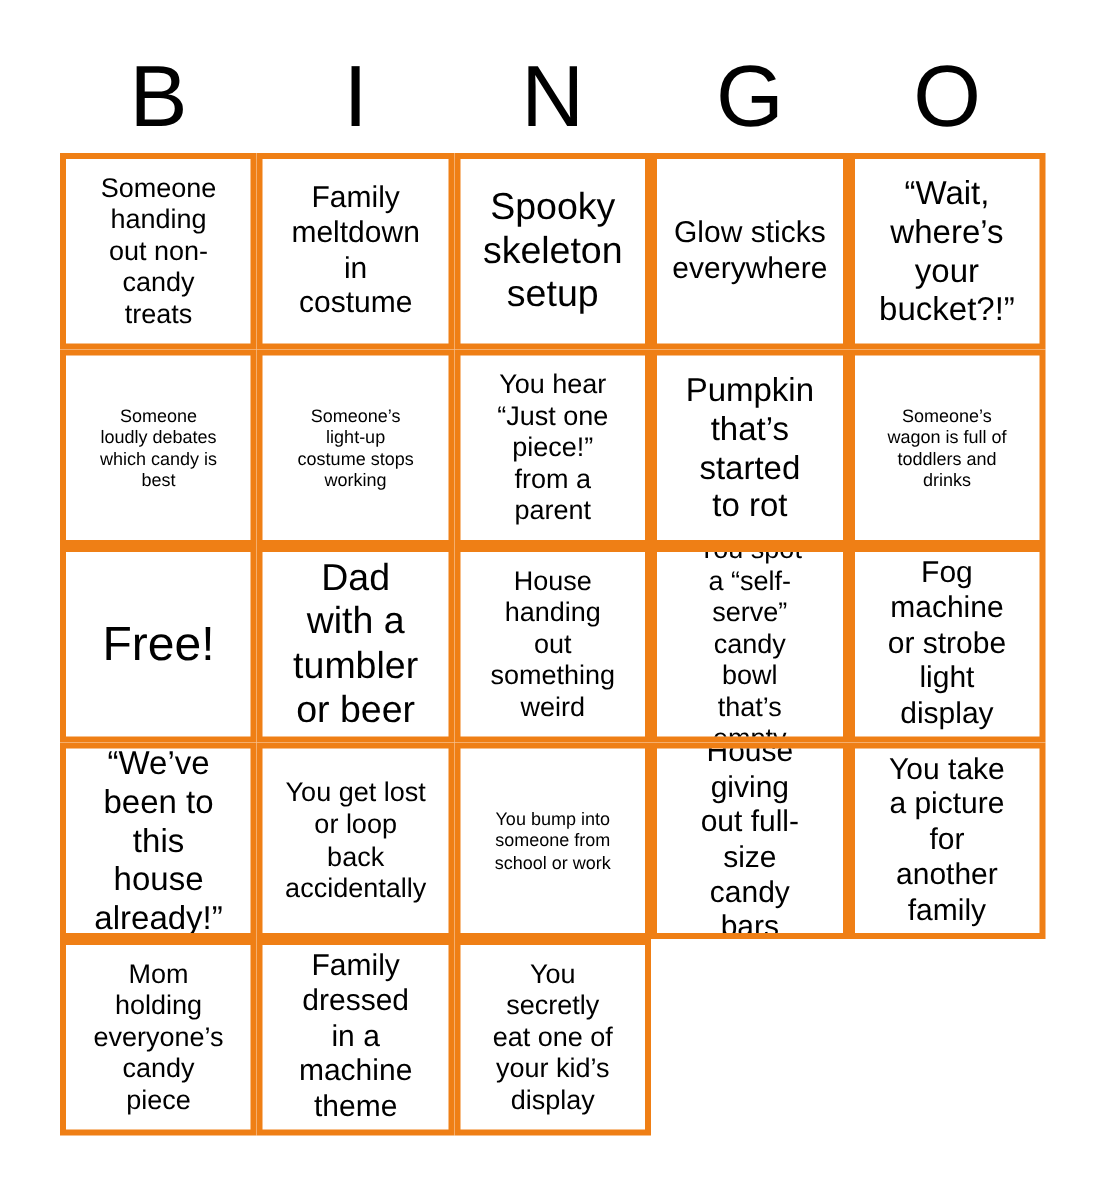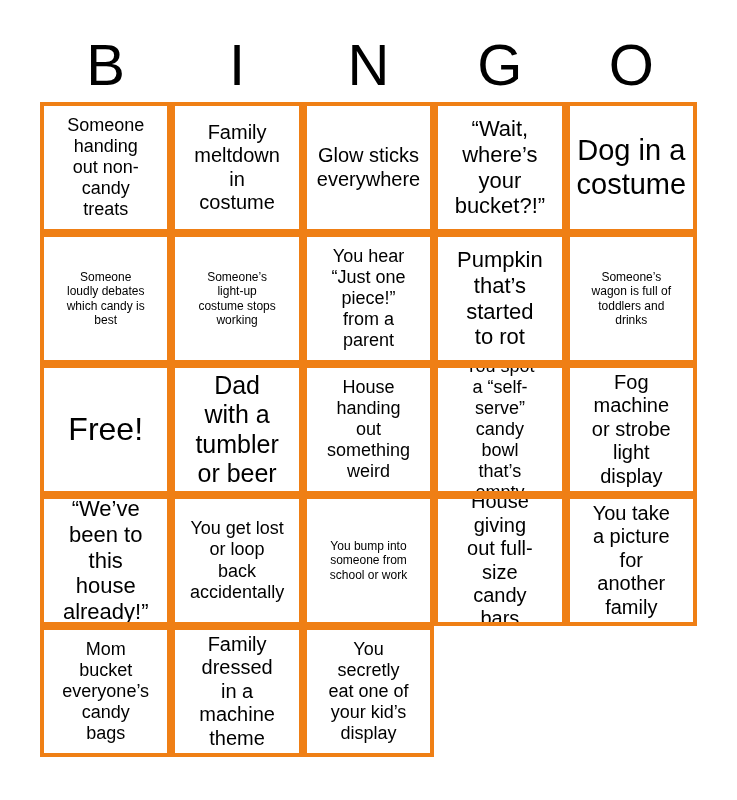--- a/index.html
+++ b/index.html
@@ -58,38 +58,38 @@
   <div class="letter">B</div>
   <div class="letter">I</div>
   <div class="letter">N</div>
   <div class="letter">G</div>
   <div class="letter">O</div>
 </div>
 
 <div class="grid">
   <div class="cell" data-size="s">Someone handing out non-candy treats</div>
   <div class="cell" data-size="m">Family meltdown in costume</div>
+  <div class="cell" data-size="xl">Spooky skeleton setup</div>
   <div class="cell" data-size="m">Glow sticks everywhere</div>
   <div class="cell" data-size="l">“Wait, where’s your bucket?!”</div>
 
-  <div class="cell" data-size="xxl">Dog in a costume</div>
   <div class="cell" data-size="xs">Someone loudly debates which candy is best</div>
   <div class="cell" data-size="xs">Someone’s light-up costume stops working</div>
   <div class="cell" data-size="s">You hear “Just one piece!” from a parent</div>
   <div class="cell" data-size="l">Pumpkin that’s started to rot</div>
 
   <div class="cell" data-size="xs">Someone’s wagon is full of toddlers and drinks</div>
   <div class="cell" data-size="free">Free!</div>
   <div class="cell" data-size="xl">Dad with a tumbler or beer</div>
   <div class="cell" data-size="s">House handing out something weird</div>
 
   <div class="cell" data-size="s">You spot a “self-serve” candy bowl that’s empty</div>
   <div class="cell" data-size="m">Fog machine or strobe light display</div>
   <div class="cell" data-size="l">“We’ve been to this house already!”</div>
   <div class="cell" data-size="s">You get lost or loop back accidentally</div>
   <div class="cell" data-size="xs">You bump into someone from school or work</div>
 
   <div class="cell" data-size="m">House giving out full-size candy bars</div>
   <div class="cell" data-size="m">You take a picture for another family</div>
-  <div class="cell" data-size="s">Mom bucket everyone’s candy bags</div>
+  <div class="cell" data-size="s">Mom holding everyone’s candy piece</div>
   <div class="cell" data-size="m">Family dressed in a machine theme</div>
   <div class="cell" data-size="s">You secretly eat one of your kid’s display</div>
 </div>
 
 </body></html>

